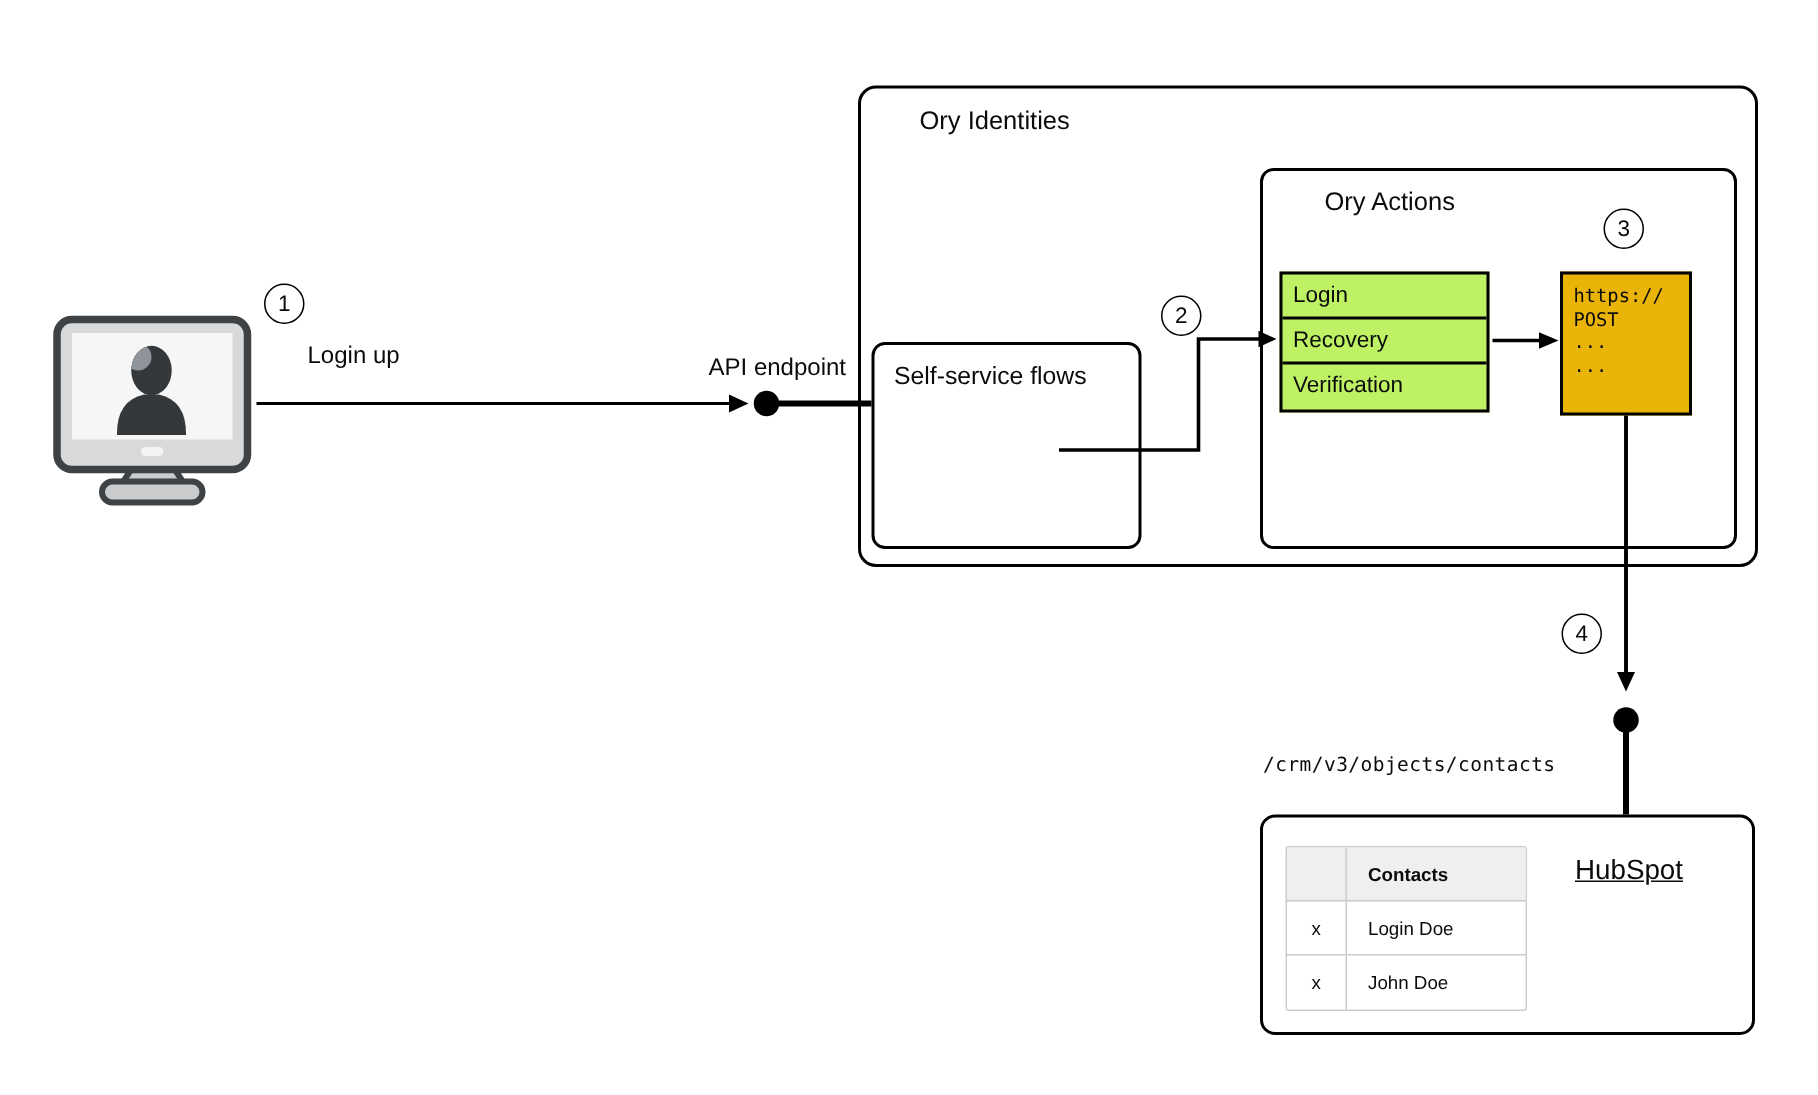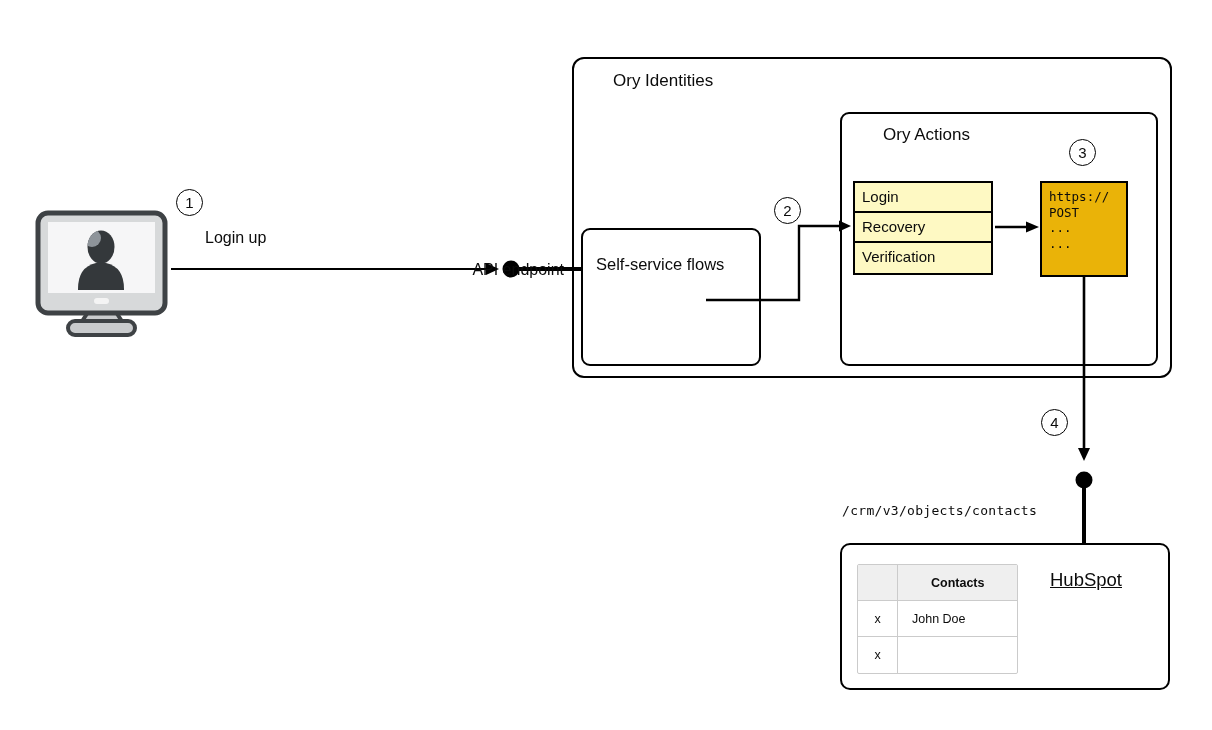--- a/index.html
+++ b/index.html
@@ -16,21 +16,21 @@
     position:absolute;width:27px;height:27px;border:1.6px solid #000;border-radius:50%;
     background:#fff;box-sizing:border-box;display:flex;align-items:center;justify-content:center;
     font-size:15px;z-index:6;
   }
   
   .lbl{position:absolute;font-size:16px;white-space:nowrap;z-index:6;}
   .mono{font-family:"DejaVu Sans Mono","Liberation Mono",monospace;}
   
   #flow-table{
     position:absolute;left:853px;top:181px;width:140px;border:2px solid #000;
-    background:#fef9c3;box-sizing:border-box;z-index:3;
+    background:#bef264;box-sizing:border-box;z-index:3;
   }
   .flow-row{
     height:30px;line-height:28px;font-size:15px;padding-left:7px;
     border-bottom:2px solid #000;box-sizing:border-box;white-space:nowrap;
   }
   .flow-row:last-child{border-bottom:none;}
   
   #webhook-box{
     position:absolute;left:1040px;top:181px;width:88px;height:96px;border:2.5px solid #000;
     background:#eab308;box-sizing:border-box;padding:6px 0 0 7px;z-index:3;
@@ -39,21 +39,21 @@
   
   #contacts-table{
     position:absolute;left:15px;top:19px;width:161px;border:1px solid #cbcbcb;
     border-radius:2px;background:#fff;box-sizing:border-box;font-size:12.5px;
   }
   .ct-row{display:flex;height:36px;box-sizing:border-box;border-bottom:1px solid #cbcbcb;}
   .ct-row:last-child{border-bottom:none;}
   .ct-c1{width:40px;box-sizing:border-box;border-right:1px solid #cbcbcb;
          display:flex;align-items:center;justify-content:center;}
   .ct-c2{flex:1;display:flex;align-items:center;padding-left:14px;}
-  .ct-head{background:#efefef;font-weight:bold;gap:19px;}
+  .ct-head{background:#efefef;font-weight:bold;}
   
   #wires{position:absolute;left:0;top:0;z-index:5;pointer-events:none;}
 </style>
 </head>
 <body>
 
 <div id="canvas">
 
   <svg class="abs" style="left:30px;top:205px;" width="142" height="135" viewBox="0 0 142 135">
     <path d="M 60,104 L 84,104 L 95,121 L 49,121 Z" fill="#c9cbcd" stroke="#3e4245" stroke-width="4" stroke-linejoin="round"></path>
@@ -76,29 +76,29 @@
     <span>2</span>
   </div>
   <div class="stepnum" style="left:1069px;top:139px;">
     <span>3</span>
   </div>
   <div class="stepnum" style="left:1041px;top:409px;">
     <span>4</span>
   </div>
 
   <div class="lbl" style="left:205px;top:229px;">Login up</div>
-  <div class="lbl" style="left:450px;top:237px;width:114px;text-align:right;margin-top:24px;">API endpoint</div>
+  <div class="lbl" style="left:450px;top:237px;width:114px;text-align:right;">API endpoint</div>
   <div class="lbl mono" style="left:842px;top:503px;font-size:13px;letter-spacing:0.3px;">/crm/v3/objects/contacts</div>
 
   <div class="obox" style="left:572px;top:57px;width:600px;height:321px;border-radius:12px;z-index:1;">
     <div class="title" style="left:14px;top:12px;font-size:17px;margin-left:25px;">Ory Identities</div>
   </div>
 
   <div class="obox" style="left:581px;top:228px;width:180px;height:138px;border-radius:9px;z-index:2;">
-    <div class="title" style="left:13px;top:12px;font-size:16.5px;margin-top:13px;">Self-service flows</div>
+    <div class="title" style="left:13px;top:12px;font-size:16.5px;">Self-service flows</div>
   </div>
 
   <div class="obox" style="left:840px;top:112px;width:318px;height:254px;border-radius:9px;z-index:2;">
     <div class="title" style="left:41px;top:11px;font-size:17px;">Ory Actions</div>
   </div>
 
   <div id="flow-table">
     <div class="flow-row">Login</div>
     <div class="flow-row">Recovery</div>
     <div class="flow-row">Verification</div>
@@ -113,24 +113,25 @@
 
   <div class="obox" style="left:840px;top:543px;width:330px;height:147px;border-width:2.5px;border-radius:10px;z-index:2;">
     <div class="title" style="left:208px;top:24px;font-size:18.5px;text-decoration:underline;">HubSpot</div>
     <div id="contacts-table">
       <div class="ct-row ct-head">
         <div class="ct-c1"></div>
         <div class="ct-c2">Contacts</div>
       </div>
       <div class="ct-row">
         <div class="ct-c1">x</div>
-        <div class="ct-c2">John Doe</div>
+        <div class="ct-c2">Login Doe</div>
       </div>
       <div class="ct-row">
         <div class="ct-c1">x</div>
+        <div class="ct-c2">John Doe</div>
       </div>
     </div>
   </div>
 
   <svg id="wires" width="1212" height="730" viewBox="0 0 1212 730">
 
     <line x1="171" y1="269" x2="488" y2="269" stroke="#000" stroke-width="2"></line>
     <polygon points="499,269 486,263 486,275" fill="#000"></polygon>
     <circle cx="511" cy="269" r="8.5" fill="#000"></circle>
     <line x1="511" y1="269" x2="581" y2="269" stroke="#000" stroke-width="4"></line>

